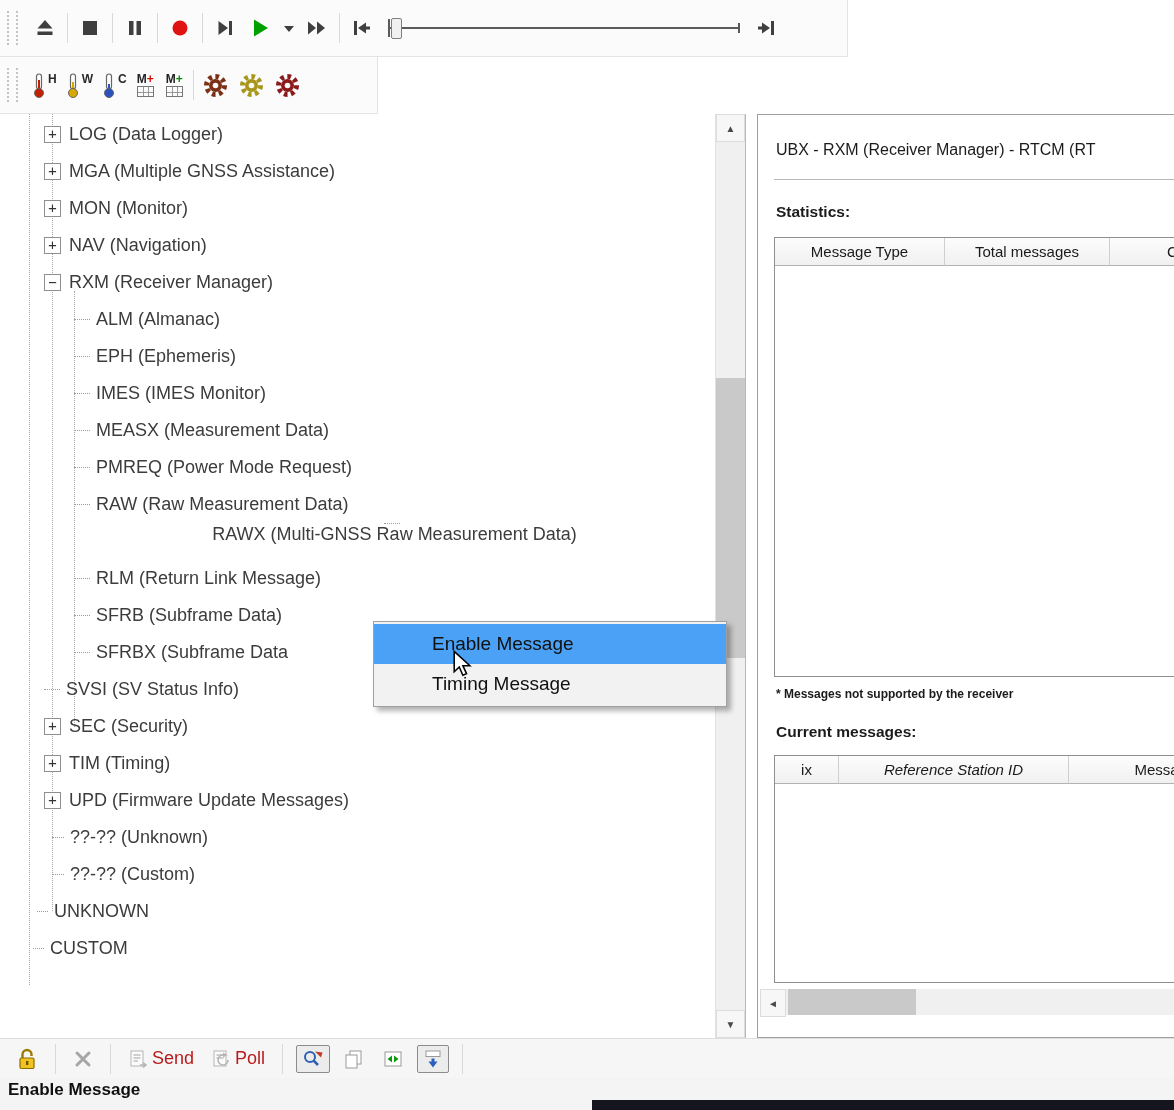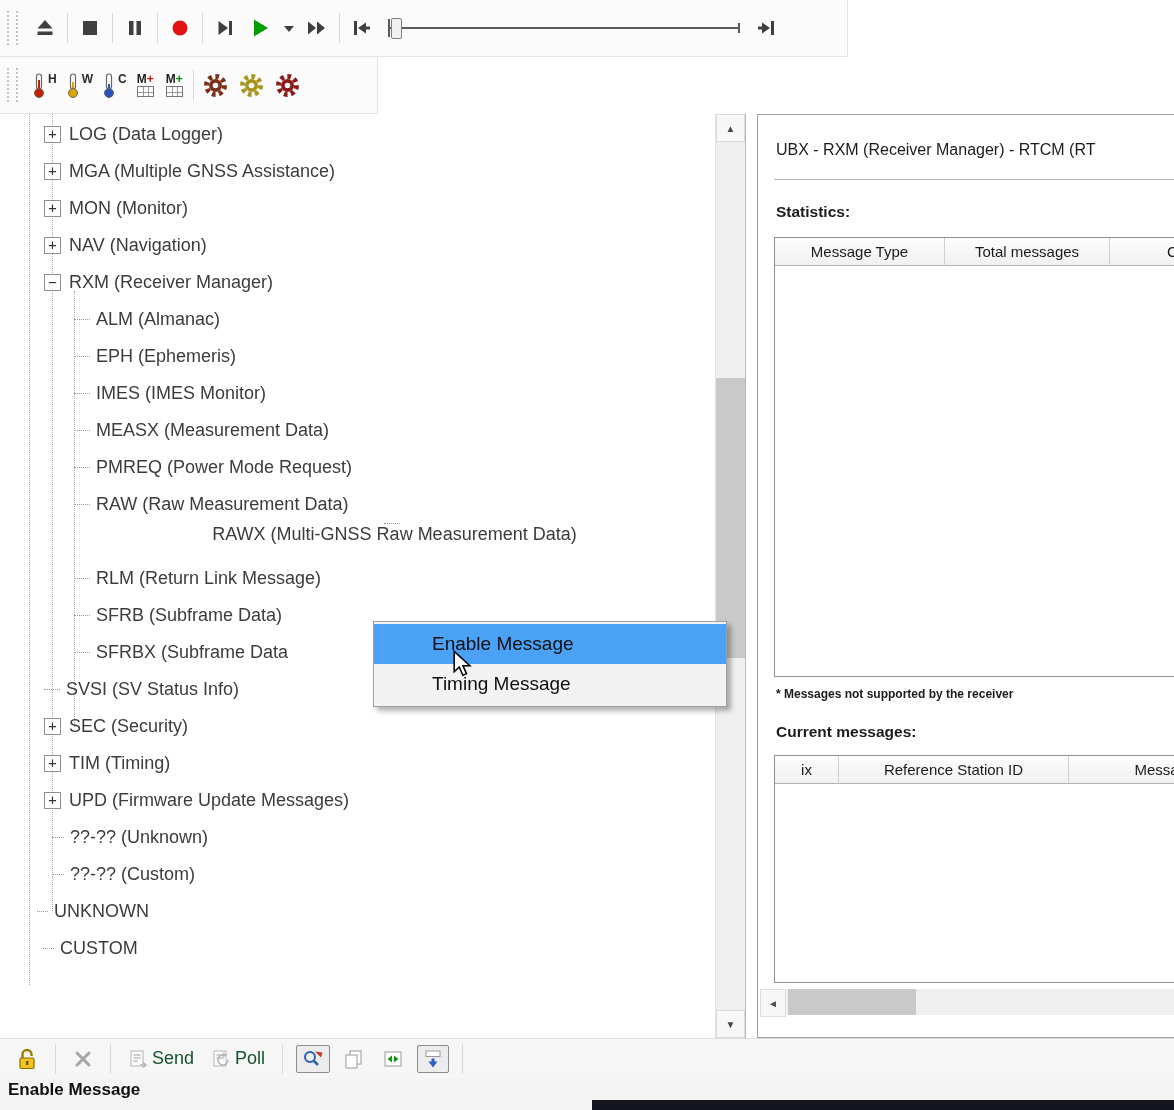--- a/index.html
+++ b/index.html
@@ -87,21 +87,21 @@
       font-size:15px;color:#1a1a1a;white-space:nowrap;overflow:hidden;flex:none;}
   #h-scrollbar{position:absolute;left:2px;right:12px;top:874px;height:26px;background:#f0f0f0;}
   #h-scrollbar .left{position:absolute;left:0;top:0;bottom:0;width:26px;}
   #h-scrollbar .right{position:absolute;right:0;top:0;bottom:0;width:26px;}
   #h-sb-thumb{position:absolute;left:28px;top:0;bottom:0;width:128px;background:#c9c9c9;}
 
   
   #action-toolbar{position:absolute;left:0;top:1038px;width:100%;height:40px;background:#f6f6f6;
                   border-top:1px solid #dedede;box-sizing:border-box;display:flex;align-items:center;
                   padding-left:12px;gap:9px;}
-  .gray-label{font-size:18px;color:#14532d;margin-left:4px;}
+  .gray-label{font-size:18px;color:#b91c1c;margin-left:4px;}
   .abtn{border:none;background:transparent;display:flex;align-items:center;padding:2px 4px;flex:none;}
   .pressed{border:1px solid #8c8c8c;background:#ececec;border-radius:2px;}
   #status-bar{position:absolute;left:0;top:1078px;width:100%;height:32px;background:#f4f4f4;
               display:flex;align-items:flex-start;padding:2px 0 0 8px;box-sizing:border-box;
               font-weight:bold;font-size:17px;color:#101010;}
   #bottom-strip{position:absolute;left:592px;top:1100px;width:582px;height:10px;background:#15151f;}
 
   
   #context-menu{position:absolute;left:373px;top:621px;width:352px;background:#f2f2f2;
                 border:1px solid #a0a0a0;box-shadow:4px 4px 5px rgba(0,0,0,0.3);padding:2px 0;z-index:20;}
@@ -336,21 +336,21 @@
           <span class="tree-label">??-?? (Unknown)</span>
         </div>
         <div class="tree-row" style="padding-left: 52px;">
           <span class="stub w12"></span>
           <span class="tree-label">??-?? (Custom)</span>
         </div>
         <div class="tree-row" style="padding-left: 37px;">
           <span class="stub w11"></span>
           <span class="tree-label">UNKNOWN</span>
         </div>
-        <div class="tree-row" style="padding-left: 43px;">
+        <div class="tree-row" style="padding-left: 33px;">
           <span class="stub w11"></span>
           <span class="tree-label">CUSTOM</span>
         </div>
       </div>
     <div id="tree-scrollbar">
       <div class="sb-btn up">
           <span>▲</span>
         </div>
       <div id="tree-sb-thumb"></div>
       <div class="sb-btn down">
@@ -368,21 +368,21 @@
           <div class="th" style="width: 170px;">Message Type</div>
           <div class="th" style="width: 165px;">Total messages</div>
           <div class="th" style="width: 135px;">CF</div>
         </div>
     </div>
     <div id="unsupported-note" class="panel-label">* Messages not supported by the receiver</div>
     <div id="current-label" class="panel-label">Current messages:</div>
     <div id="current-table" class="grid-table">
       <div class="thead" id="current-header">
           <div class="th" style="width: 64px;">ix</div>
-          <div class="th" style="width: 230px;">Reference Station ID</div>
+          <div class="th" style="width: 230px; font-style: italic;">Reference Station ID</div>
           <div class="th" style="width: 176px;">Messa</div>
         </div>
     </div>
     <div id="h-scrollbar">
       <div class="sb-btn left">
           <span>◄</span>
         </div>
       <div id="h-sb-thumb"></div>
       <div class="sb-btn right">
           <span>►</span>

